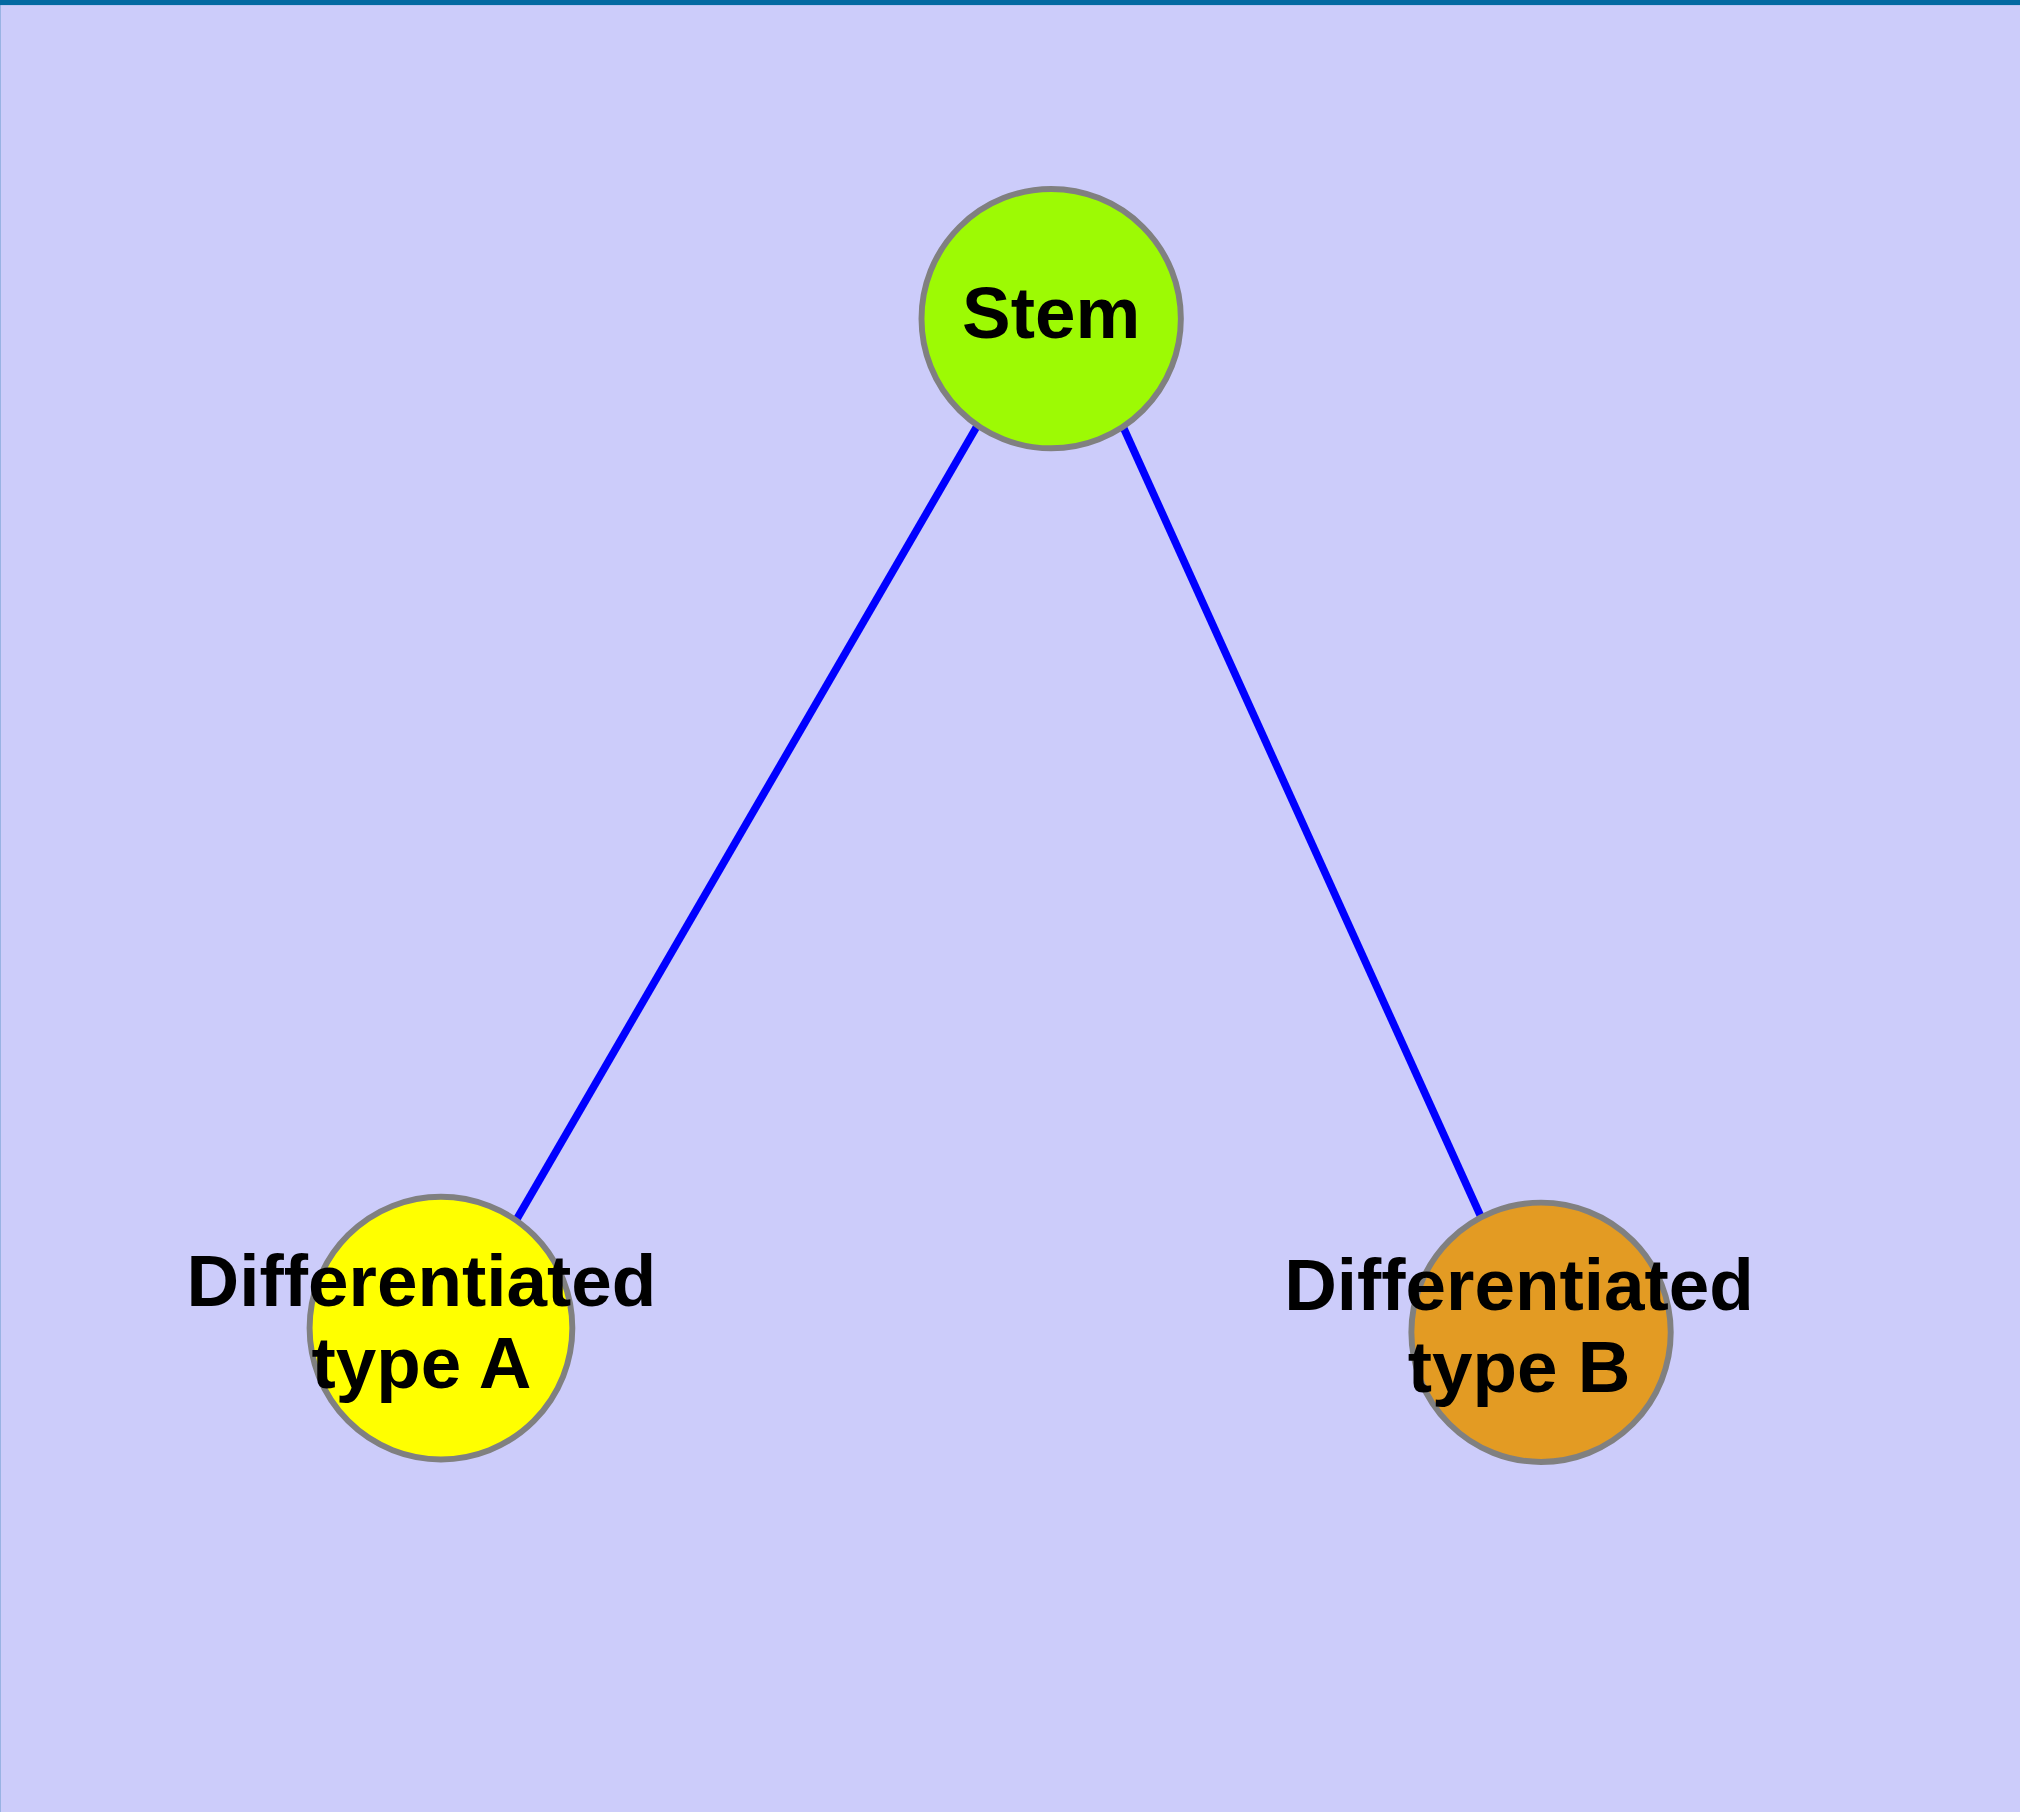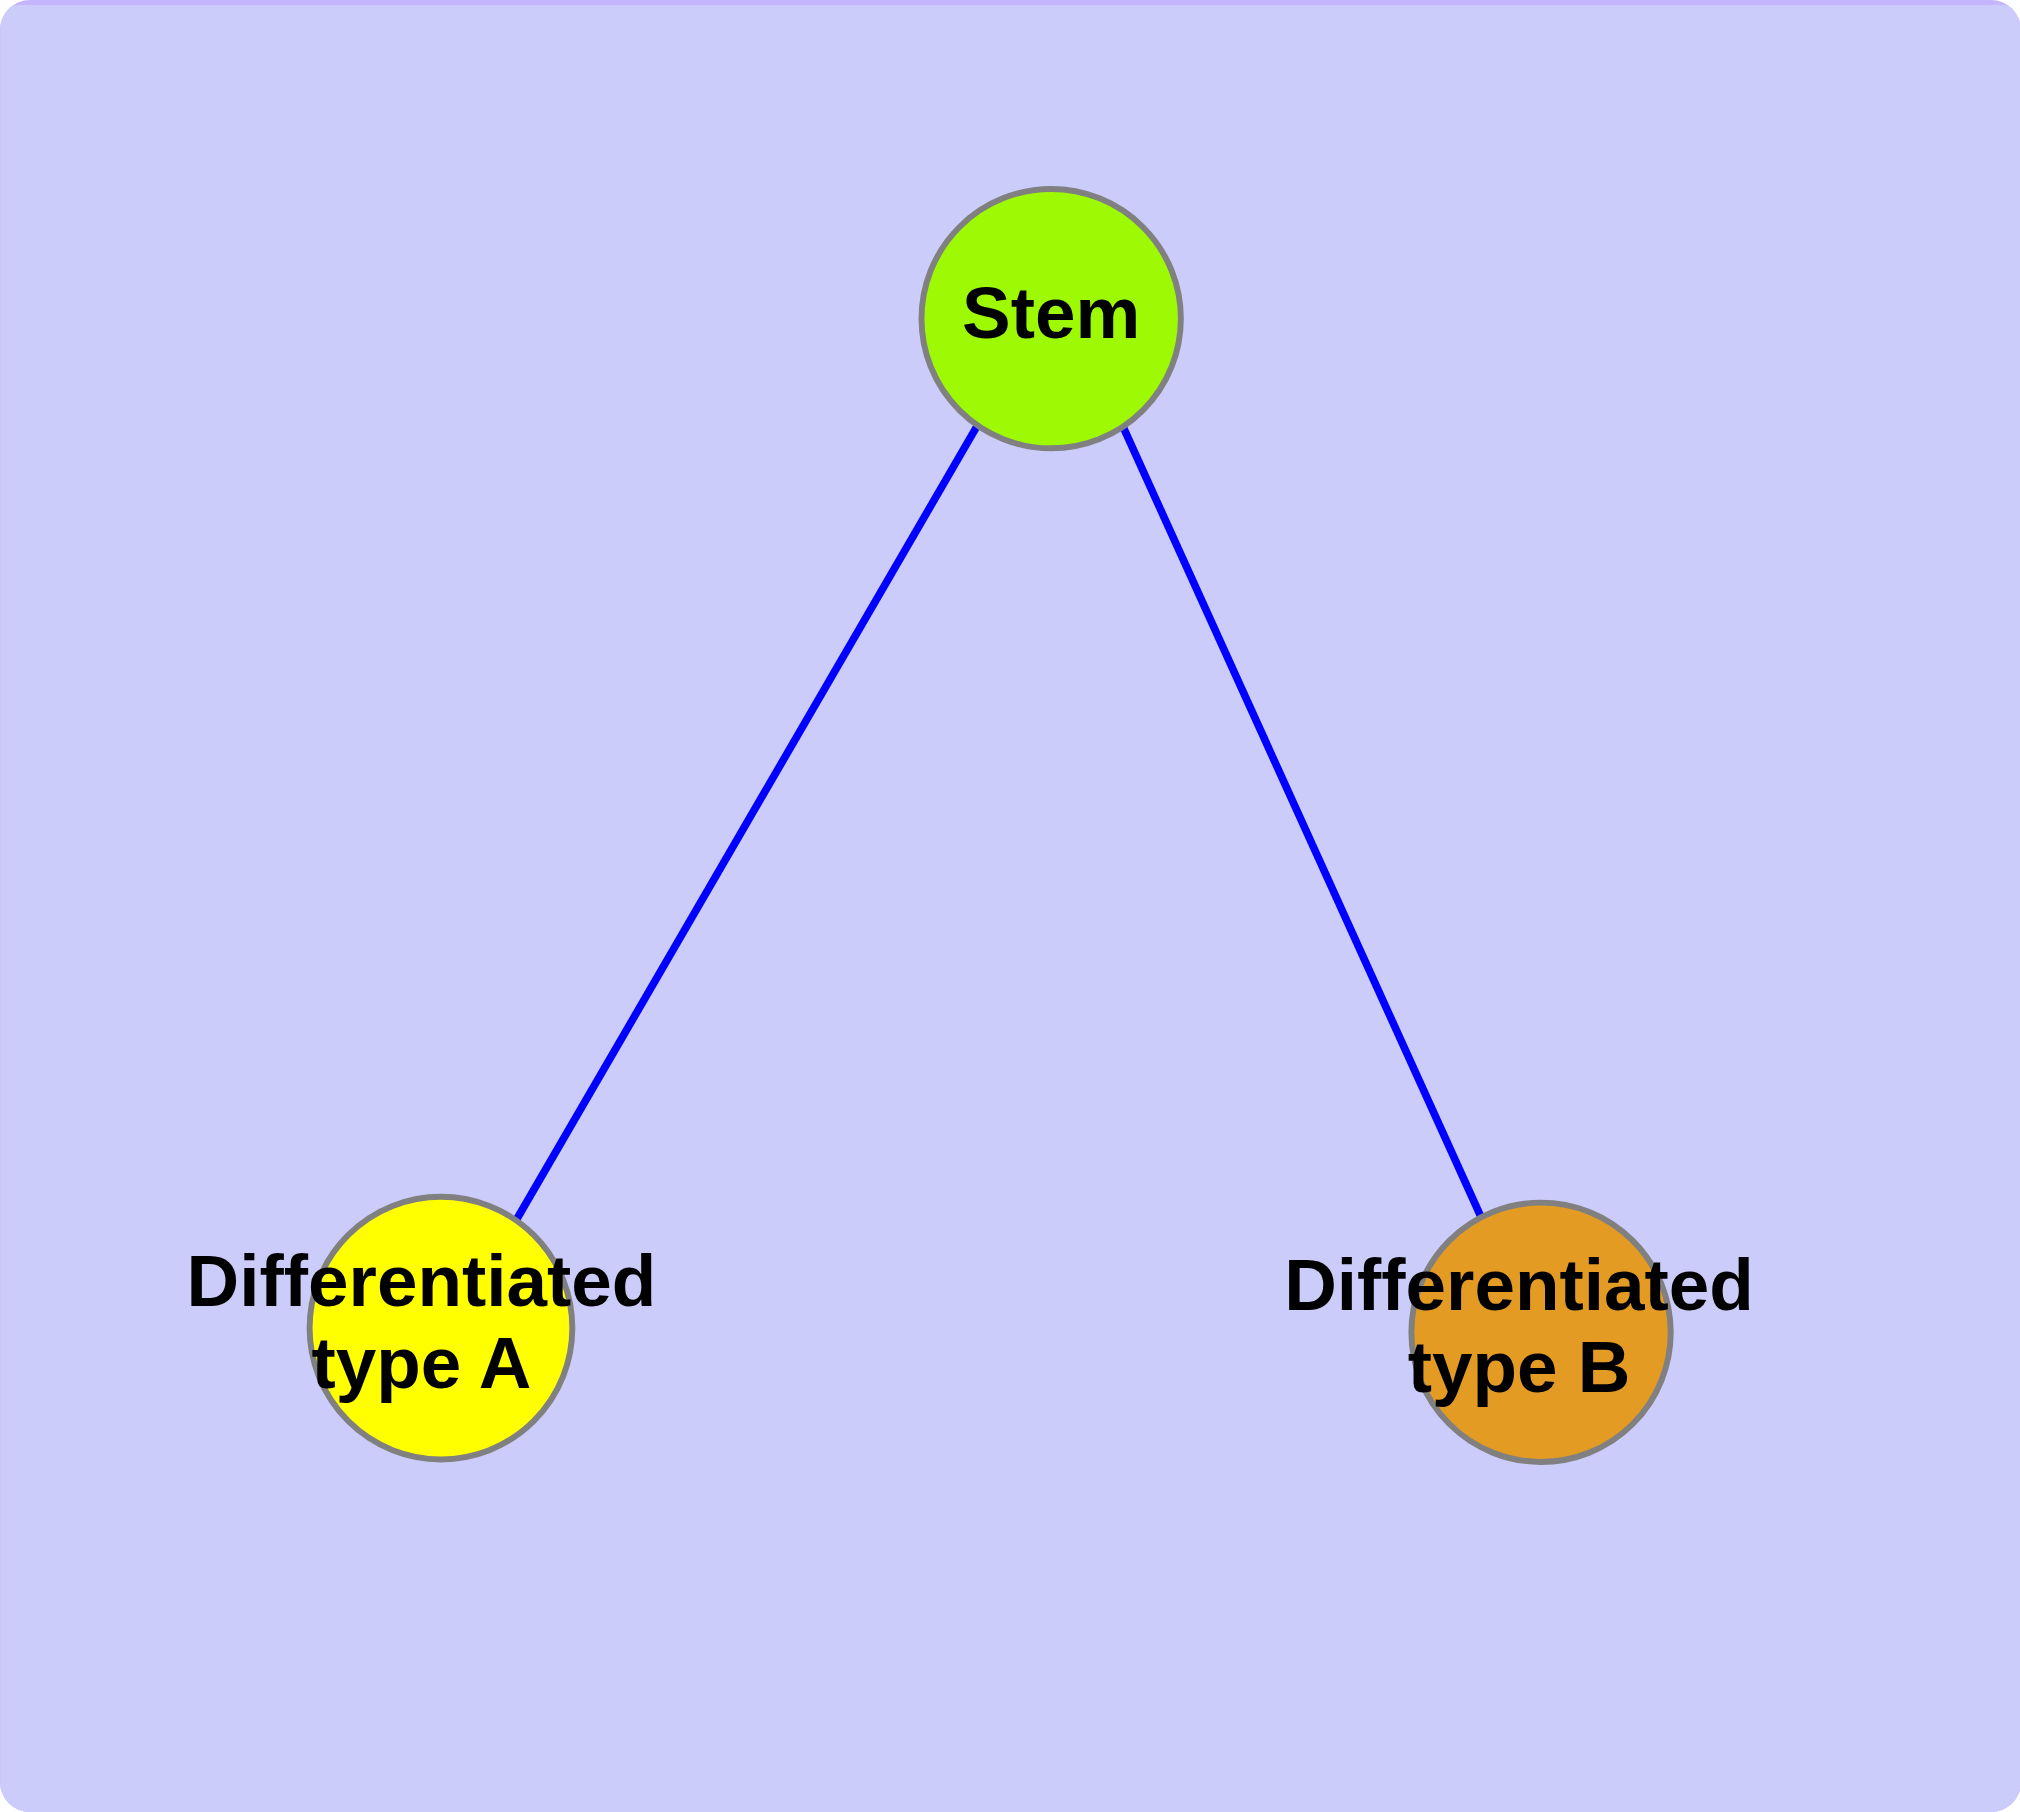--- a/index.html
+++ b/index.html
@@ -29,21 +29,21 @@
     font-weight: bold;
     fill: #000000;
     text-anchor: middle;
     dominant-baseline: middle;
     paint-order: normal;
   }
 </style>
 </head>
 <body>
 
-<div id="canvas" style="width: 2021px; height: 1812px; background: #c4b5fd; border-radius: 30px;">
+<div id="canvas" style="width: 2021px; height: 1812px; background: #0369a1;">
   <svg id="graph-svg" viewBox="0 0 2384 2138" xmlns="http://www.w3.org/2000/svg" style="width: 2021px; height: 1812px;">
 
     <rect id="bg-rect" x="0" y="6" width="2384" height="2132" fill="#CCCCFA"></rect>
 
     <g id="edges-layer">
         <line x1="1153" y1="502" x2="608" y2="1441" stroke="#0000FF" stroke-width="9" stroke-linecap="butt"></line>
         <line x1="1325" y1="504" x2="1749" y2="1440" stroke="#0000FF" stroke-width="9" stroke-linecap="butt"></line>
       </g>
 
     <g id="nodes-layer">

